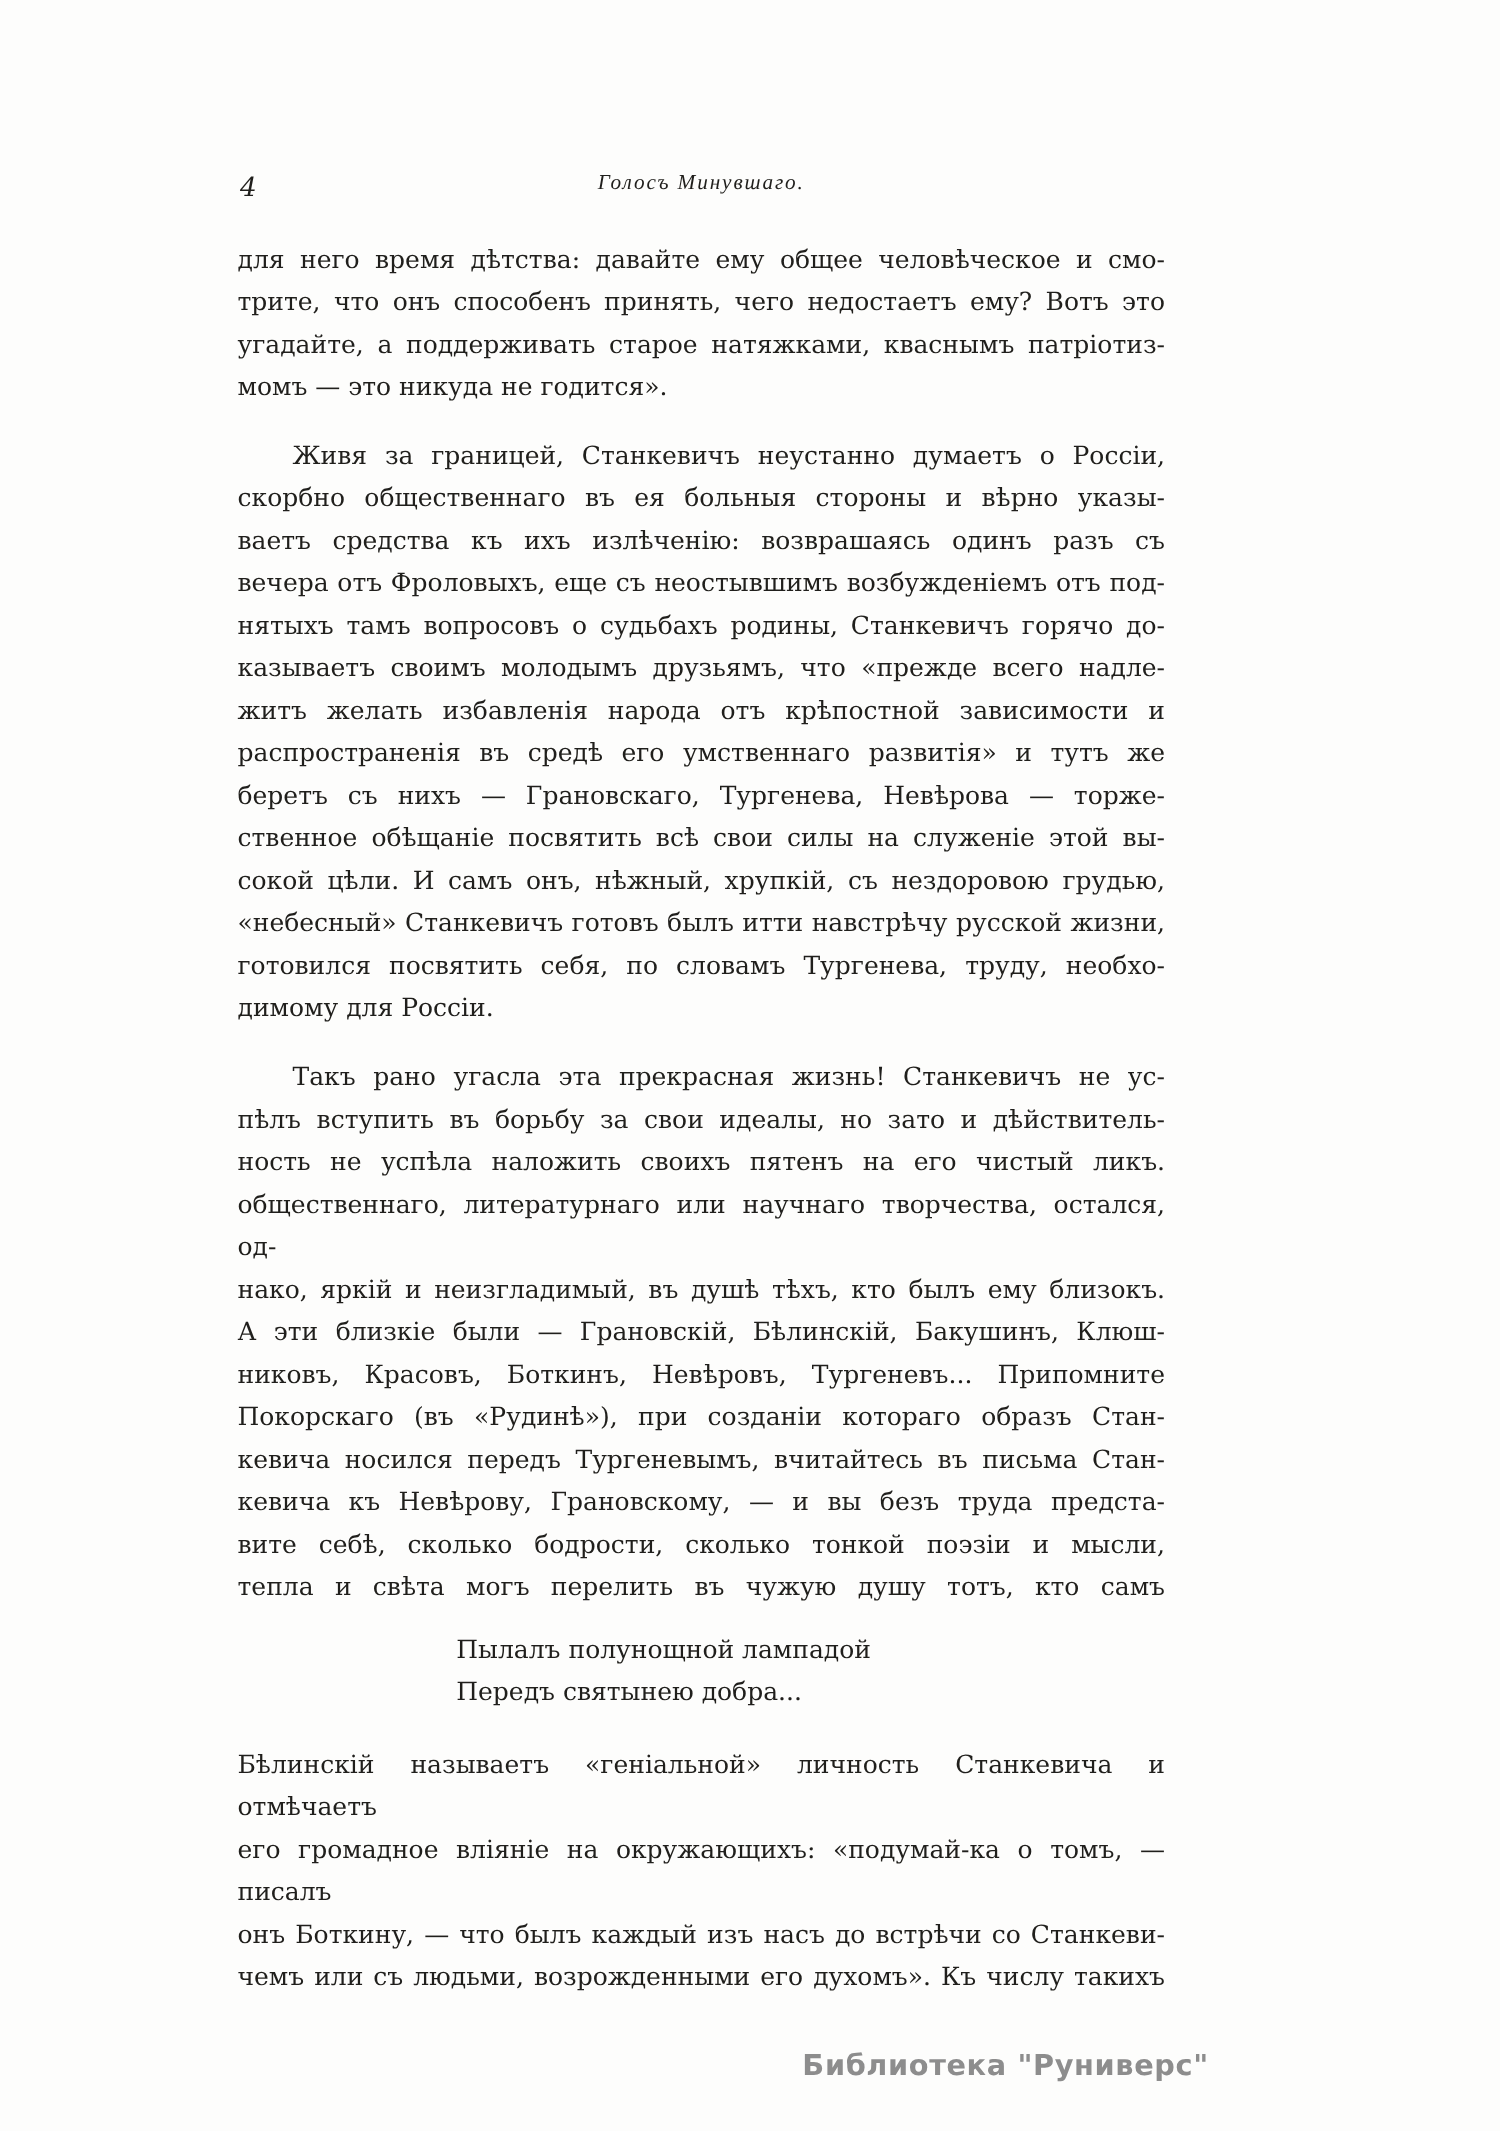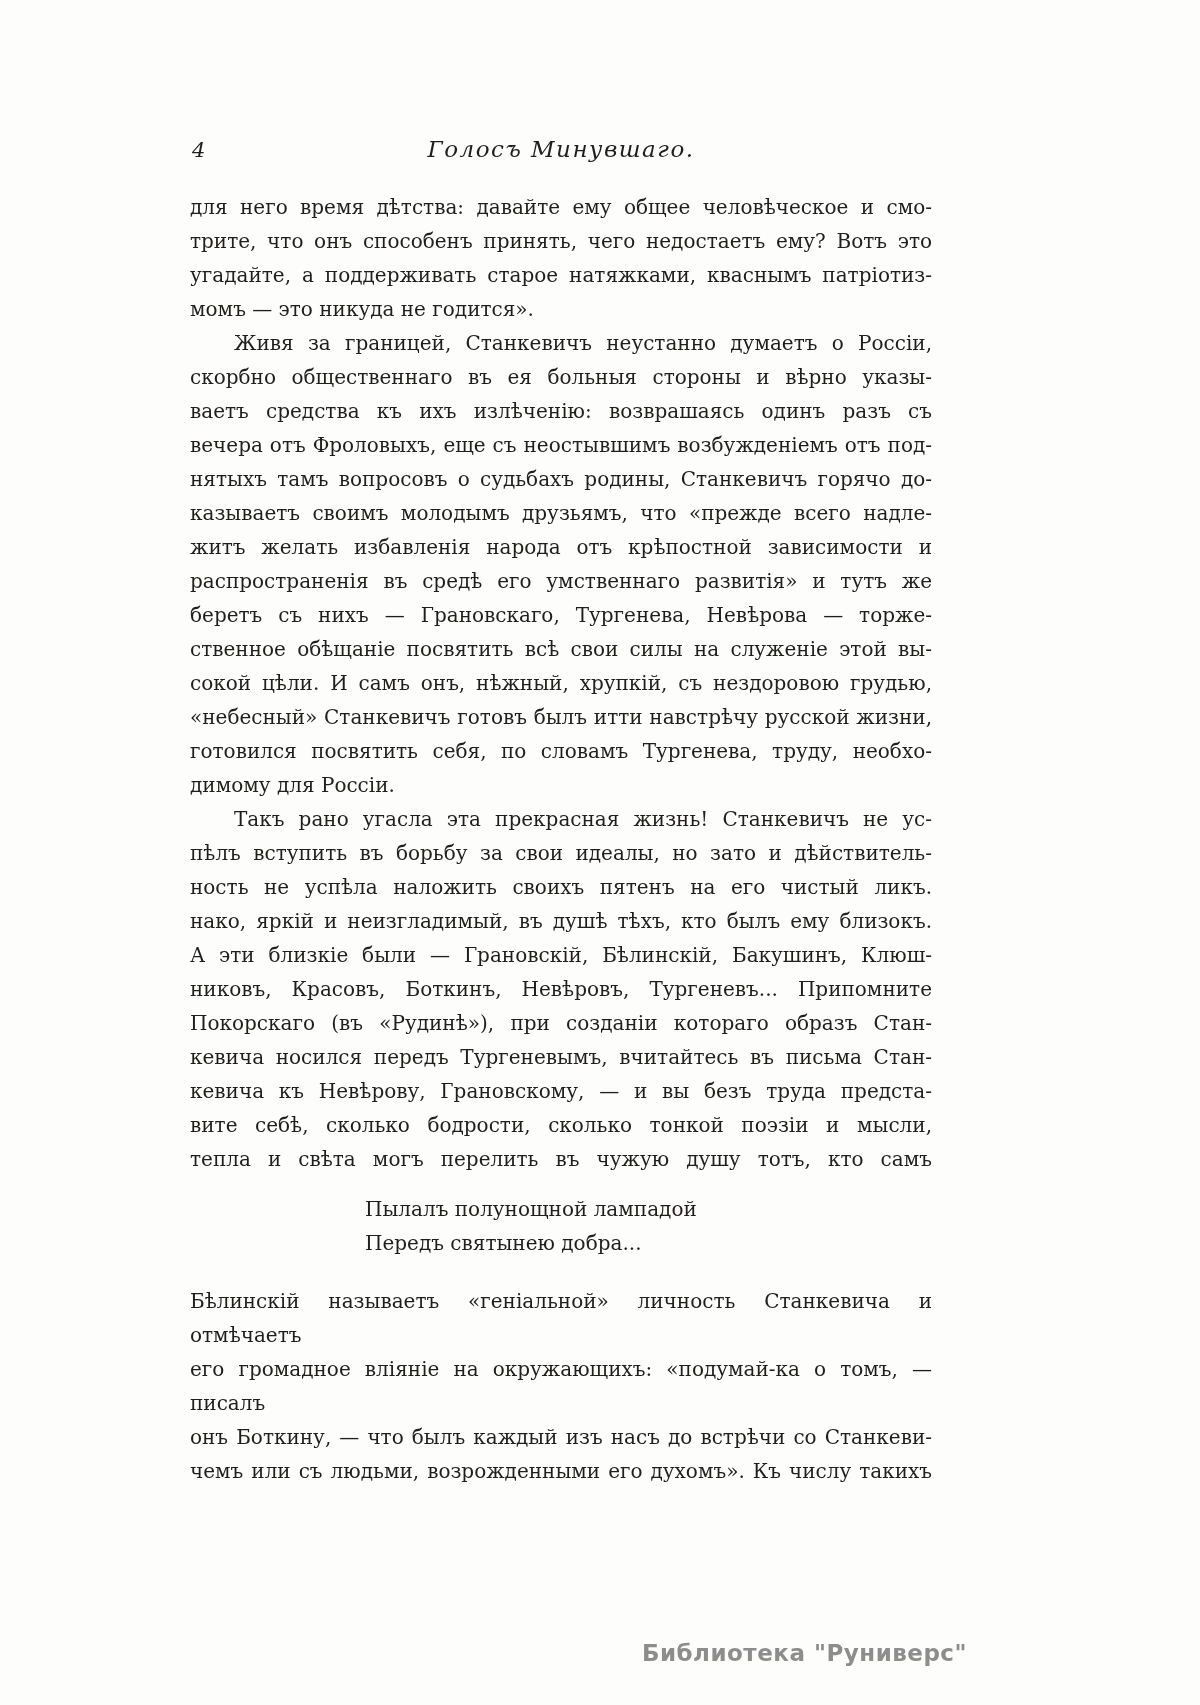--- a/index.html
+++ b/index.html
@@ -25,38 +25,39 @@
     left: 2px;
     top: 2px;
     font-size: 21px;
   }
   .running-title {
     position: absolute;
     left: 0;
     right: 0;
     top: 0;
     text-align: center;
-    font-size: 23px;
+    font-size: 17px;
     letter-spacing: 1.5px;
+    font-family: Liberation Serif, serif;
   }
   .text-block {
     position: absolute;
     top: 190px;
     left: 190px;
     width: 742px;
     font-size: 20px;
     line-height: 34px;
   }
   .para { margin: 0; }
   .line {
     text-align: justify;
     text-align-last: justify;
   }
   .line.flush { text-align-last: left; }
-  .line.p-first { text-indent: 44px; }
+  .line.p-first { text-indent: 44px; margin-top: 21px; }
   .verse-block {
     margin: 16px 0 24px 175px;
   }
   .verse-line {
     text-align: left;
     text-align-last: left;
   }
   .watermark {
     position: absolute;
     right: 233px;
@@ -101,20 +102,21 @@
       <div class="line">сокой цѣли. И самъ онъ, нѣжный, хрупкій, съ нездоровою грудью,</div>
       <div class="line">«небесный» Станкевичъ готовъ былъ итти навстрѣчу русской жизни,</div>
       <div class="line">готовился посвятить себя, по словамъ Тургенева, труду, необхо-</div>
       <div class="line flush">димому для Россіи.</div>
     </div>
 
     <div class="para">
       <div class="line p-first">Такъ рано угасла эта прекрасная жизнь! Станкевичъ не ус-</div>
       <div class="line">пѣлъ вступить въ борьбу за свои идеалы, но зато и дѣйствитель-</div>
       <div class="line">ность не успѣла наложить своихъ пятенъ на его чистый ликъ.</div>
+      <div class="line">общественнаго, литературнаго или научнаго творчества, остался, од-</div>
       <div class="line">нако, яркій и неизгладимый, въ душѣ тѣхъ, кто былъ ему близокъ.</div>
       <div class="line">А эти близкіе были — Грановскій, Бѣлинскій, Бакушинъ, Клюш-</div>
       <div class="line">никовъ, Красовъ, Боткинъ, Невѣровъ, Тургеневъ... Припомните</div>
       <div class="line">Покорскаго (въ «Рудинѣ»), при созданіи котораго образъ Стан-</div>
       <div class="line">кевича носился передъ Тургеневымъ, вчитайтесь въ письма Стан-</div>
       <div class="line">кевича къ Невѣрову, Грановскому, — и вы безъ труда предста-</div>
       <div class="line">вите себѣ, сколько бодрости, сколько тонкой поэзіи и мысли,</div>
       <div class="line">тепла и свѣта могъ перелить въ чужую душу тотъ, кто самъ</div>
     </div>
 

